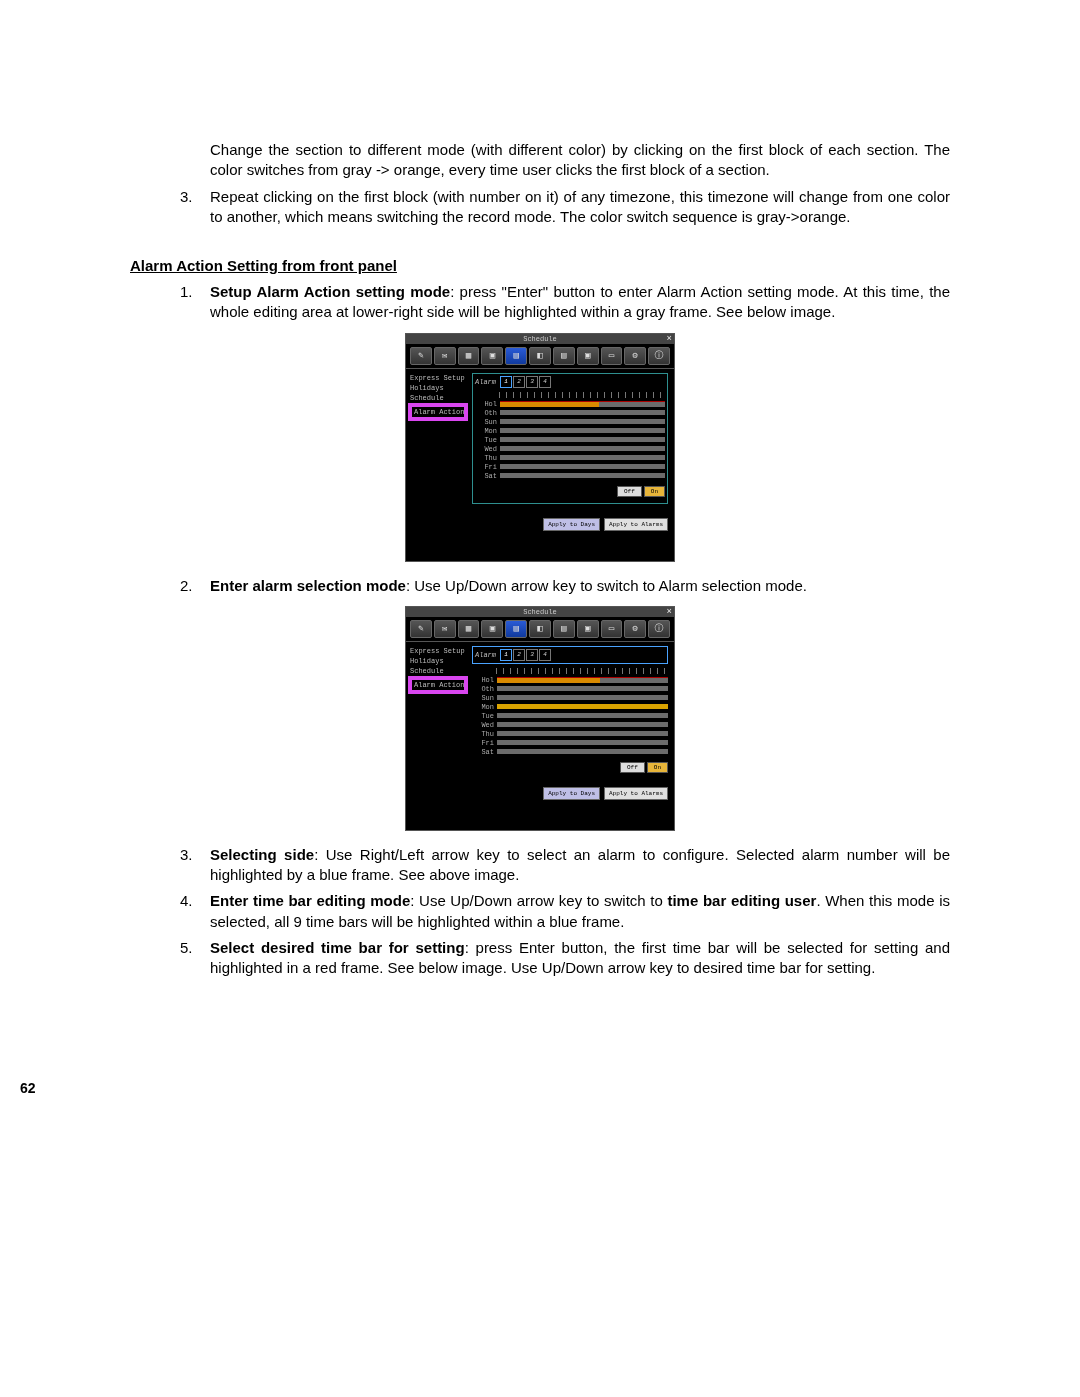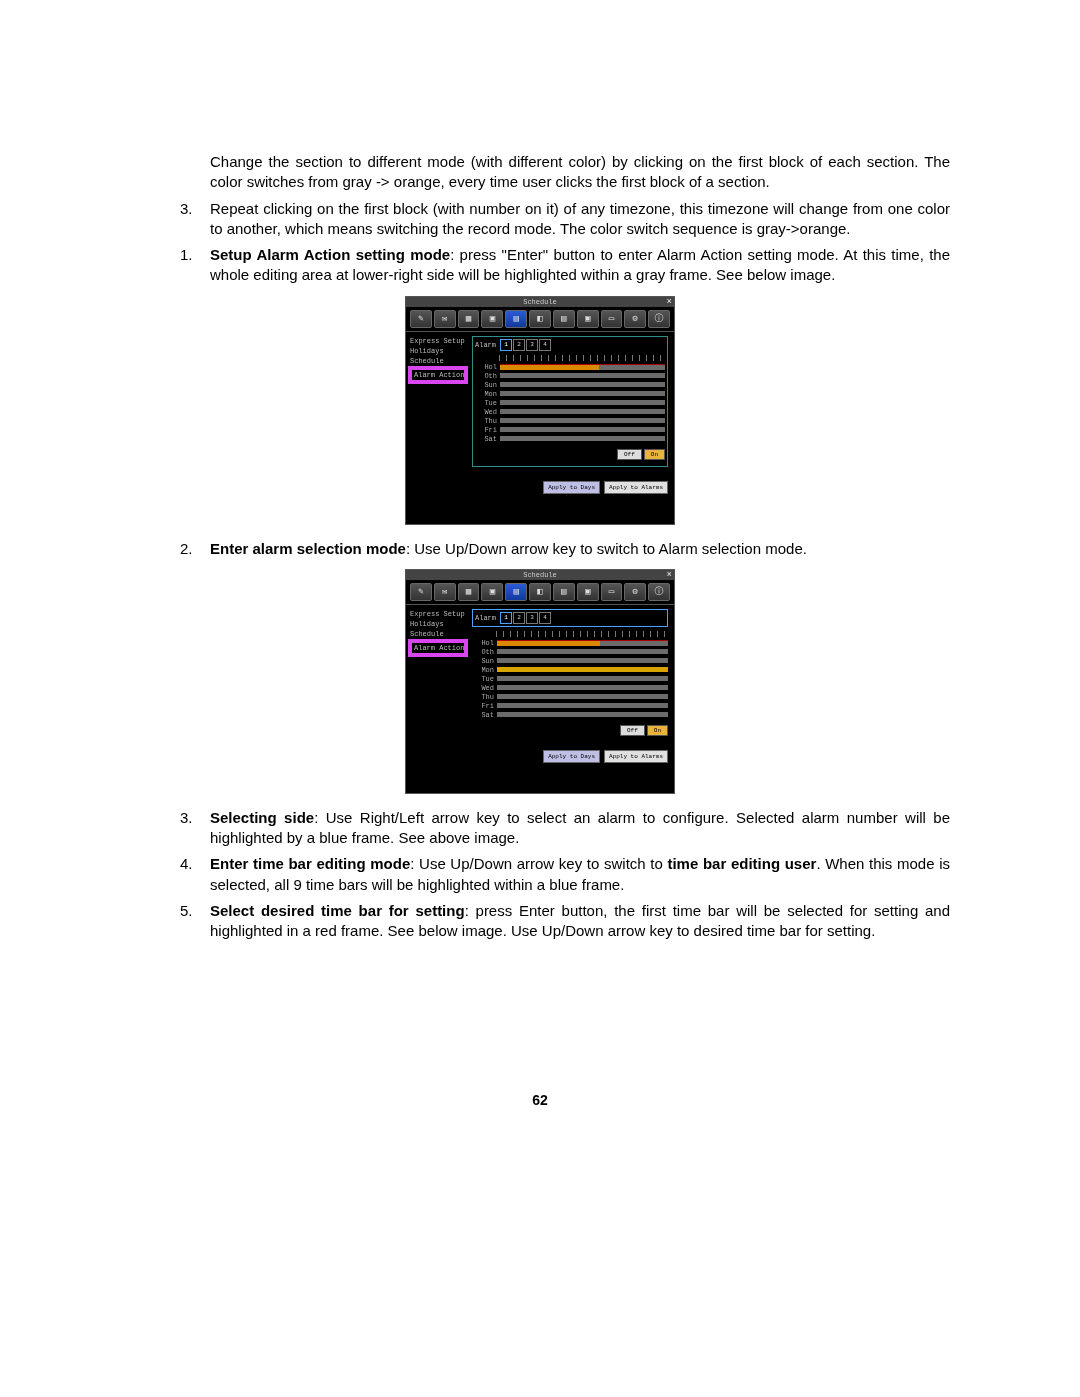--- a/index.html
+++ b/index.html
@@ -9,21 +9,20 @@
     font-family: Arial, Helvetica, sans-serif;
     color: #000;
     font-size: 15px;
   }
   .page {
     width: 1080px;
     height: 1136px;
     position: relative;
     box-sizing: border-box;
     padding: 140px 130px 60px 130px;
-    margin-top: 12px;
   }
   .list-block {
     margin-left: 50px;
   }
   .list-item {
     display: flex;
     margin-bottom: 6px;
     text-align: justify;
     line-height: 1.35;
   }
@@ -85,21 +84,21 @@
   }
   .tb-btn.active { background: linear-gradient(#2a5bd6,#103a9e); }
   .dvr-body { display:flex; }
   .dvr-side {
     width: 60px;
     padding: 4px 2px;
   }
   .side-item { color:#bcbcbc; padding:1px 2px; white-space:nowrap; }
   .side-item.sel-blue { border:4px solid #d946ef; }
   .dvr-main { flex:1; padding:4px 6px 4px 2px; position:relative; }
-  .alarm-row { display:flex; align-items:center; gap:4px; margin-bottom:4px; }
+  .alarm-row { display:flex; align-items:center; gap:4px; margin-bottom:4px;font-style:italic; }
   .alarm-nums { display:flex; gap:1px; }
   .alarm-num { width:10px;height:10px;border:1px solid #777;display:flex;align-items:center;justify-content:center;font-size:6px;color:#ccc; }
   .alarm-num.first-sel { border:1px solid #4aa3ff; color:#fff; }
   .hour-ruler {
     margin-left:24px;
     height:6px;
     background: repeating-linear-gradient(90deg,#777 0 1px, transparent 1px 7px);
     margin-bottom:2px;
   }
   .day-row { display:flex; align-items:center; margin:1px 0; }
@@ -111,41 +110,42 @@
   .pill { font-size:6px; padding:1px 6px; border:1px solid #555; background:#ddd; color:#000; }
   .pill.on { background:#e7b53a; }
   .apply-row { display:flex; justify-content:flex-end; gap:4px; margin-top:14px; }
   .apply-btn { font-size:6px; padding:2px 4px; border:1px solid #666; background:#bfbfe6; color:#000; }
   .apply-btn.light { background:#e0e0e0; }
   .outline-gray { border:1px solid #2e8f8f; padding:2px; }
   .outline-blue { border:1px solid #4aa3ff; padding:2px; }
   .page-num {
     position:absolute;
     bottom:40px; left:0; right:0;
-    text-align:center;
     font-weight:bold;
     font-size:14px;
+    padding-left:20px;
   }
   b { font-weight:bold; }
 </style>
 </head>
 <body>
 <div class="page">
 
   <div class="list-block">
     <div class="list-item">
       <div class="list-num"></div>
       <div class="list-text">Change the section to different mode (with different color) by clicking on the first block of each section. The color switches from gray -&gt; orange, every time user clicks the first block of a section.</div>
     </div>
     <div class="list-item">
       <div class="list-num">3.</div>
       <div class="list-text">Repeat clicking on the first block (with number on it) of any timezone, this timezone will change from one color to another, which means switching the record mode. The color switch sequence is gray-&gt;orange.</div>
     </div>
   </div>
 
+  <div class="section-title">Alarm Action Setting from front panel</div>
 
   <div class="list-block">
 
     <div class="list-item">
       <div class="list-num">1.</div>
       <div class="list-text">
         <b>Setup Alarm Action setting mode</b><span>: press "Enter" button to enter Alarm Action setting mode. At this time, the whole editing area at lower-right side will be highlighted within a gray frame. See below image.</span>
       </div>
     </div>
   </div>

